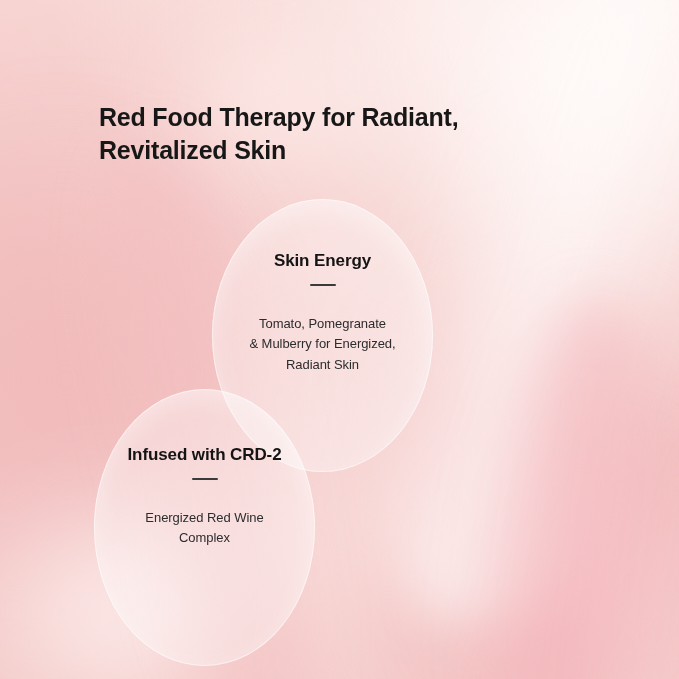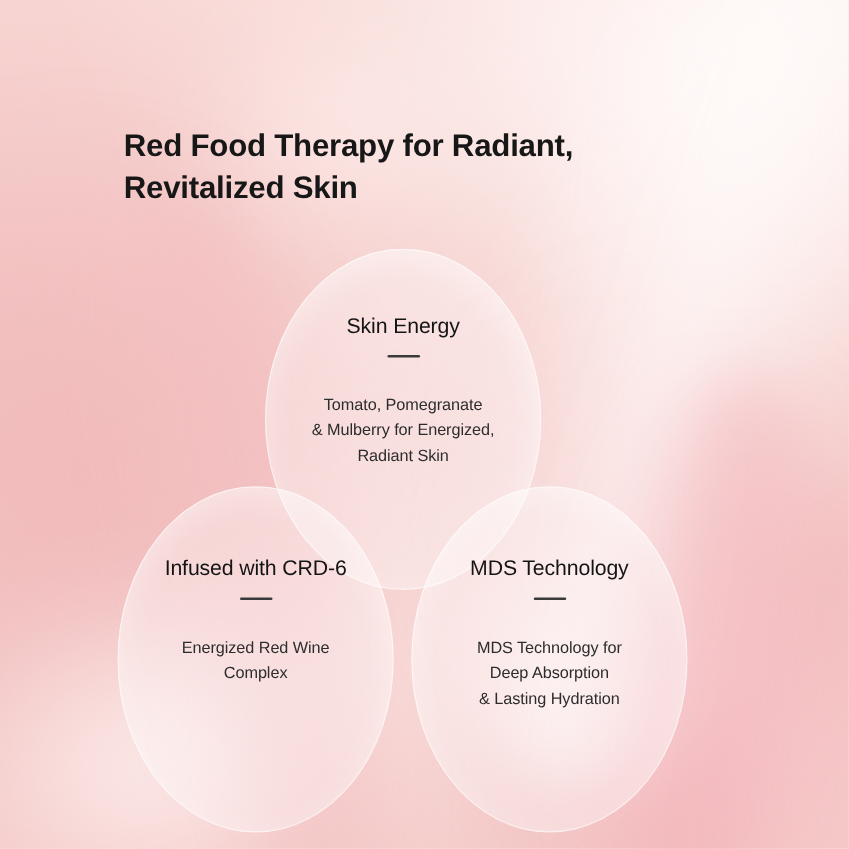--- a/index.html
+++ b/index.html
@@ -153,21 +153,21 @@
     padding-top: 56px;
   }
   .circle-mds {
     left: 329px; top: 389px;
     width: 221px; height: 221px;
     padding-top: 56px;
   }
 
   .circle-heading {
     font-size: 17px;
-    font-weight: 400;
+    font-weight: 700;
     color: #141414;
     letter-spacing: -0.1px;
     line-height: 1.2;
   }
   .divider {
     width: 26px;
     height: 1.5px;
     background: #3a3a3a;
     margin: 13px 0 12px 0;
     border-radius: 1px;
@@ -205,27 +205,20 @@
 
   <div class="circle circle-skin-energy">
     <div class="circle-heading">Skin Energy</div>
     <div class="divider"></div>
     <div class="circle-body">Tomato, Pomegranate
 &amp; Mulberry for Energized,
 Radiant Skin</div>
   </div>
 
   <div class="circle circle-crd2">
-    <div class="circle-heading">Infused with CRD-6</div>
+    <div class="circle-heading">Infused with CRD-2</div>
     <div class="divider"></div>
     <div class="circle-body">Energized Red Wine
 Complex</div>
   </div>
 
-  <div class="circle circle-mds">
-    <div class="circle-heading">MDS Technology</div>
-    <div class="divider"></div>
-    <div class="circle-body">MDS Technology for
-Deep Absorption
-&amp; Lasting Hydration</div>
-  </div>
 
 </div>
 
 </body></html>

